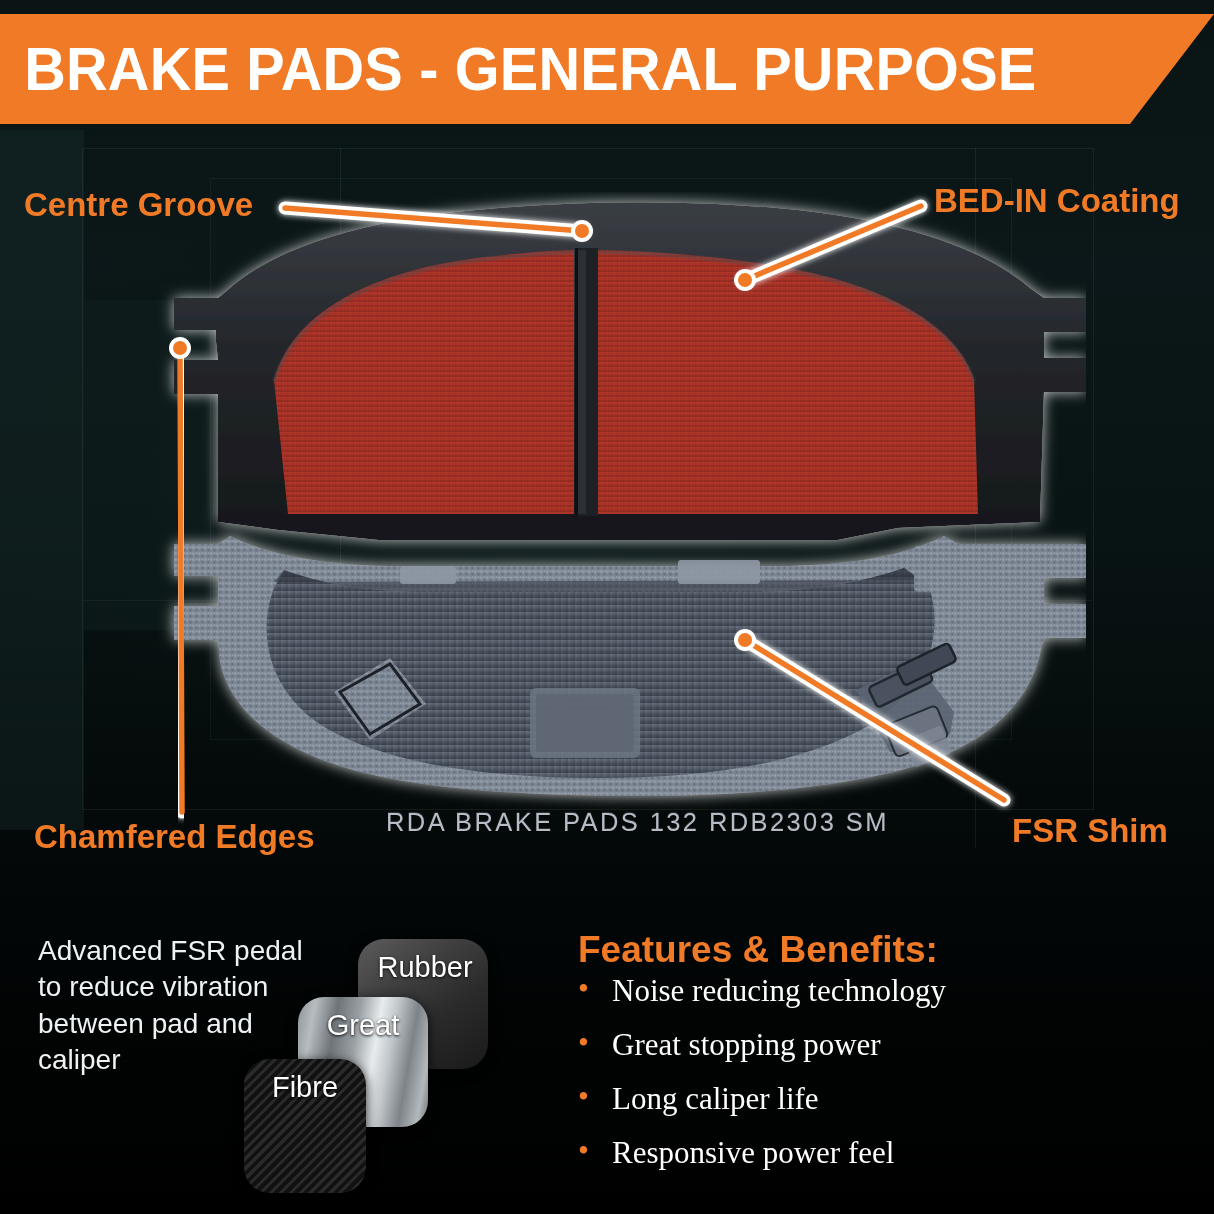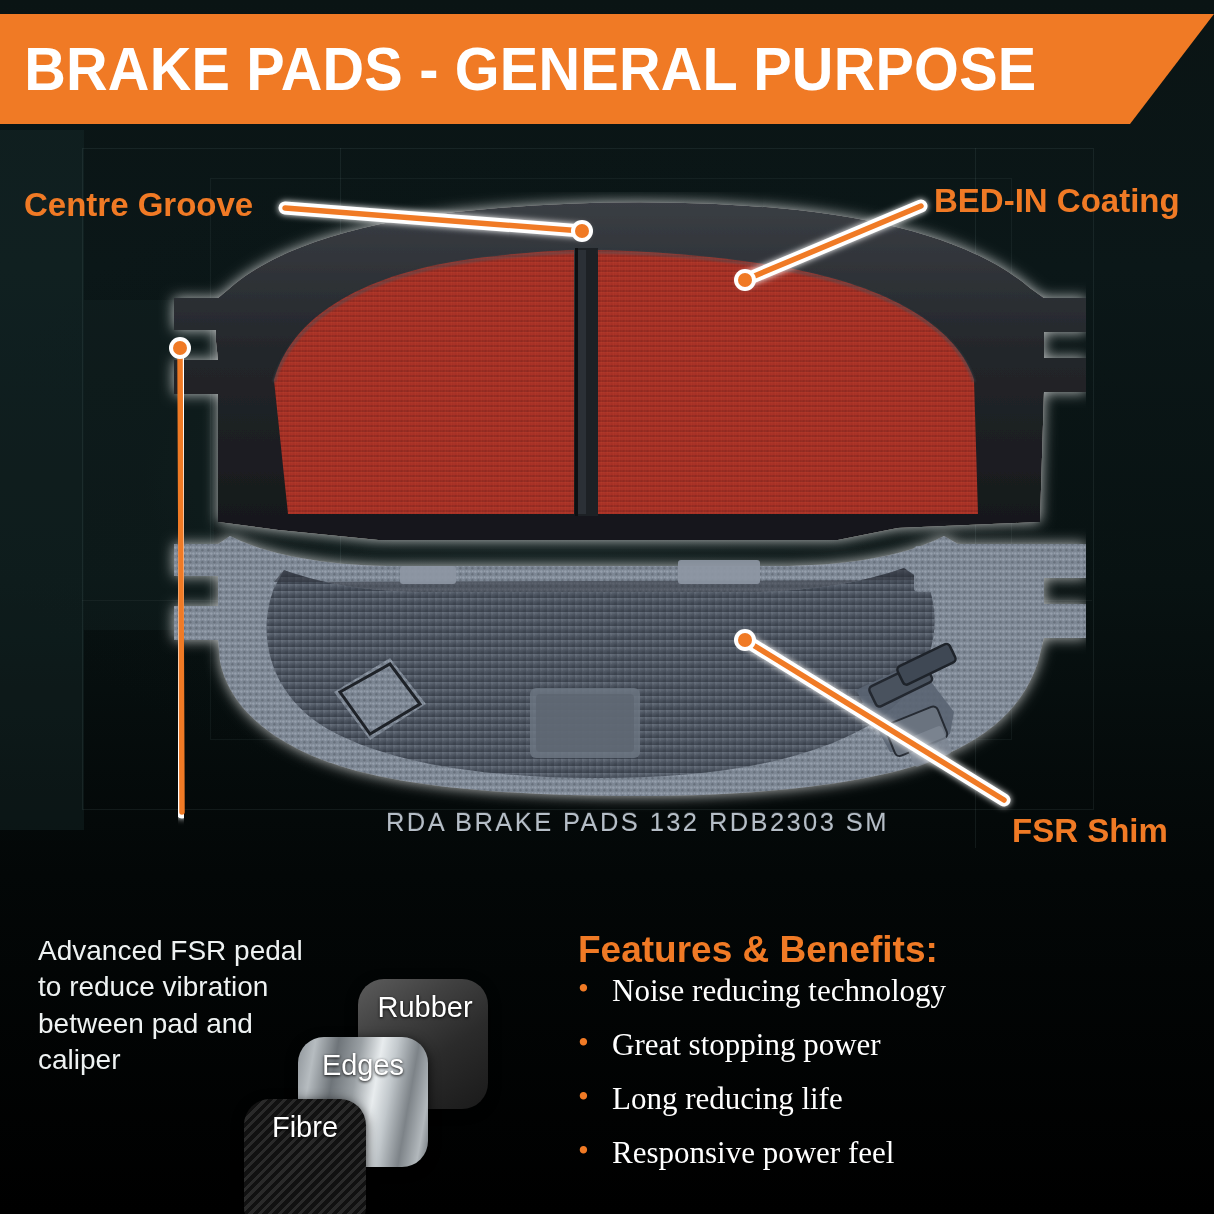--- a/index.html
+++ b/index.html
@@ -141,21 +141,20 @@
     position: absolute;
     left: 238px; top: 30px;
     width: 270px; height: 270px;
   }
   .shim {
     position: absolute;
     border-radius: 26px;
     display: flex;
     align-items: flex-start;
     justify-content: center;
-    margin-top: 40px;
   }
   .shim-label {
     color: #ffffff;
     font-size: 29px;
     padding-top: 12px;
     text-shadow: 0 1px 3px rgba(0,0,0,0.95);
     font-family: "Liberation Sans", sans-serif;
   }
   #shim-rubber {
     left: 120px; top: 4px;
@@ -433,42 +432,43 @@
     <g>
       <line x1="745" y1="640" x2="1004" y2="800" stroke="#ffffff" stroke-width="13" stroke-linecap="round" filter="url(#lineGlow)"></line>
       <line x1="745" y1="640" x2="1004" y2="800" stroke="#F07A25" stroke-width="5.5" stroke-linecap="round"></line>
       <circle cx="745" cy="640" r="11" fill="#ffffff"></circle>
       <circle cx="745" cy="640" r="7" fill="#F07A25"></circle>
     </g>
   </svg>
 
   <div class="callout" id="label-bedin">BED-IN Coating</div>
   <div class="callout" id="label-centre-groove">Centre Groove</div>
+  <div class="callout" id="label-chamfered">Chamfered Edges</div>
   <div class="callout" id="label-fsr">FSR Shim</div>
 
   <div id="bottom">
 
     <div id="shim-desc">Advanced FSR pedal to reduce vibration between pad and caliper</div>
 
     <div id="shim-stack">
       <div class="shim" id="shim-rubber">
         <span class="shim-label">Rubber</span>
       </div>
       <div class="shim" id="shim-steel">
-        <span class="shim-label">Edges</span>
+        <span class="shim-label">Great</span>
       </div>
       <div class="shim" id="shim-fibre">
         <span class="shim-label">Fibre</span>
       </div>
     </div>
 
     <div id="features">
       <div id="features-title">Features &amp; Benefits:</div>
       <ul id="features-list">
         <li>Noise reducing technology</li>
         <li>Great stopping power</li>
-        <li>Long reducing life</li>
+        <li>Long caliper life</li>
         <li>Responsive power feel</li>
       </ul>
     </div>
 
   </div>
 </div>
 
 </body></html>

